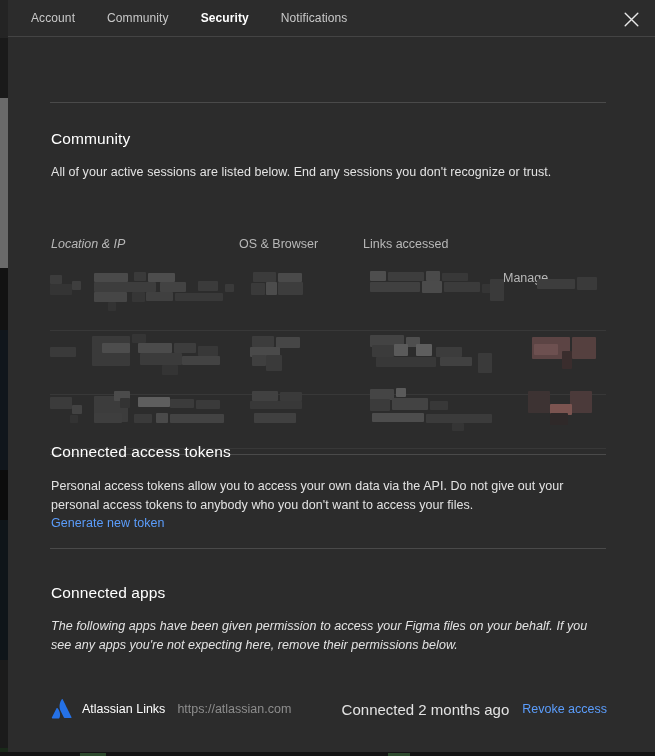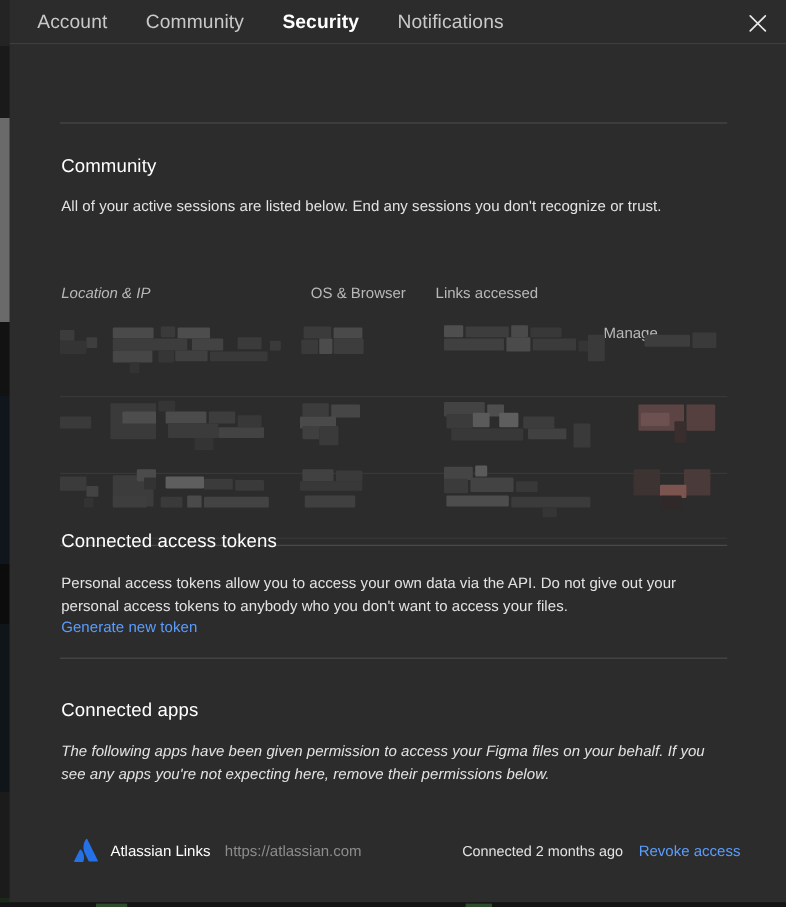--- a/index.html
+++ b/index.html
@@ -58,21 +58,21 @@
     background: #2c2c2c;
     border-bottom: 1px solid #444;
   }
   .tabs {
     display: flex;
     align-items: center;
     height: 37px;
     padding-left: 7px;
   }
   .tab {
-    font-size: 16px;
+    font-size: 12px;
     color: #c9c9c9;
     padding: 0 16px;
     line-height: 37px;
     height: 37px;
     cursor: default;
     letter-spacing: 0.1px;
     white-space: nowrap;
   }
   .tab.active {
     color: #ffffff;
@@ -124,21 +124,21 @@
 
   
   #table-head { position: absolute; left: 0; top: 200px; width: 100%; height: 16px; }
   .th {
     position: absolute;
     font-size: 12.5px;
     color: #b8b8b8;
     white-space: nowrap;
   }
   .th.c0 { left: 43px; font-style: italic; }
-  .th.c1 { left: 251px; }
+  .th.c1 { left: 231px; }
   .th.c2 { left: 355px; }
   .th.c3 { left: 495px; margin-top: 34px; }
 
   .session-row {
     position: absolute;
     left: 42px;
     width: 556px;
     height: 64px;
     border-bottom: 1px solid #383838;
   }
@@ -153,41 +153,41 @@
     left: 43px;
     font-size: 12.5px;
     color: #5b9dfc;
     cursor: default;
     letter-spacing: 0.05px;
   }
 
   
   #app-row {
     position: absolute;
-    left: 53px; top: 660px;
+    left: 43px; top: 660px;
     width: 556px; height: 24px;
     display: flex;
     align-items: center;
   }
   #atlassian-icon { width: 22px; height: 22px; flex: 0 0 22px; }
   #app-name {
     margin-left: 9px;
     font-size: 12.5px;
     color: #ffffff;
     white-space: nowrap;
   }
   #app-url {
     margin-left: 12px;
     font-size: 12.5px;
     color: #8d8d8d;
     white-space: nowrap;
   }
   #app-connected {
     margin-left: auto;
-    font-size: 12px;
+    font-size: 15px;
     color: #e3e3e3;
     white-space: nowrap;
     text-align: center;
   }
   #app-revoke {
     margin-left: 13px;
     font-size: 12.5px;
     color: #5b9dfc;
     white-space: nowrap;
     cursor: default;

